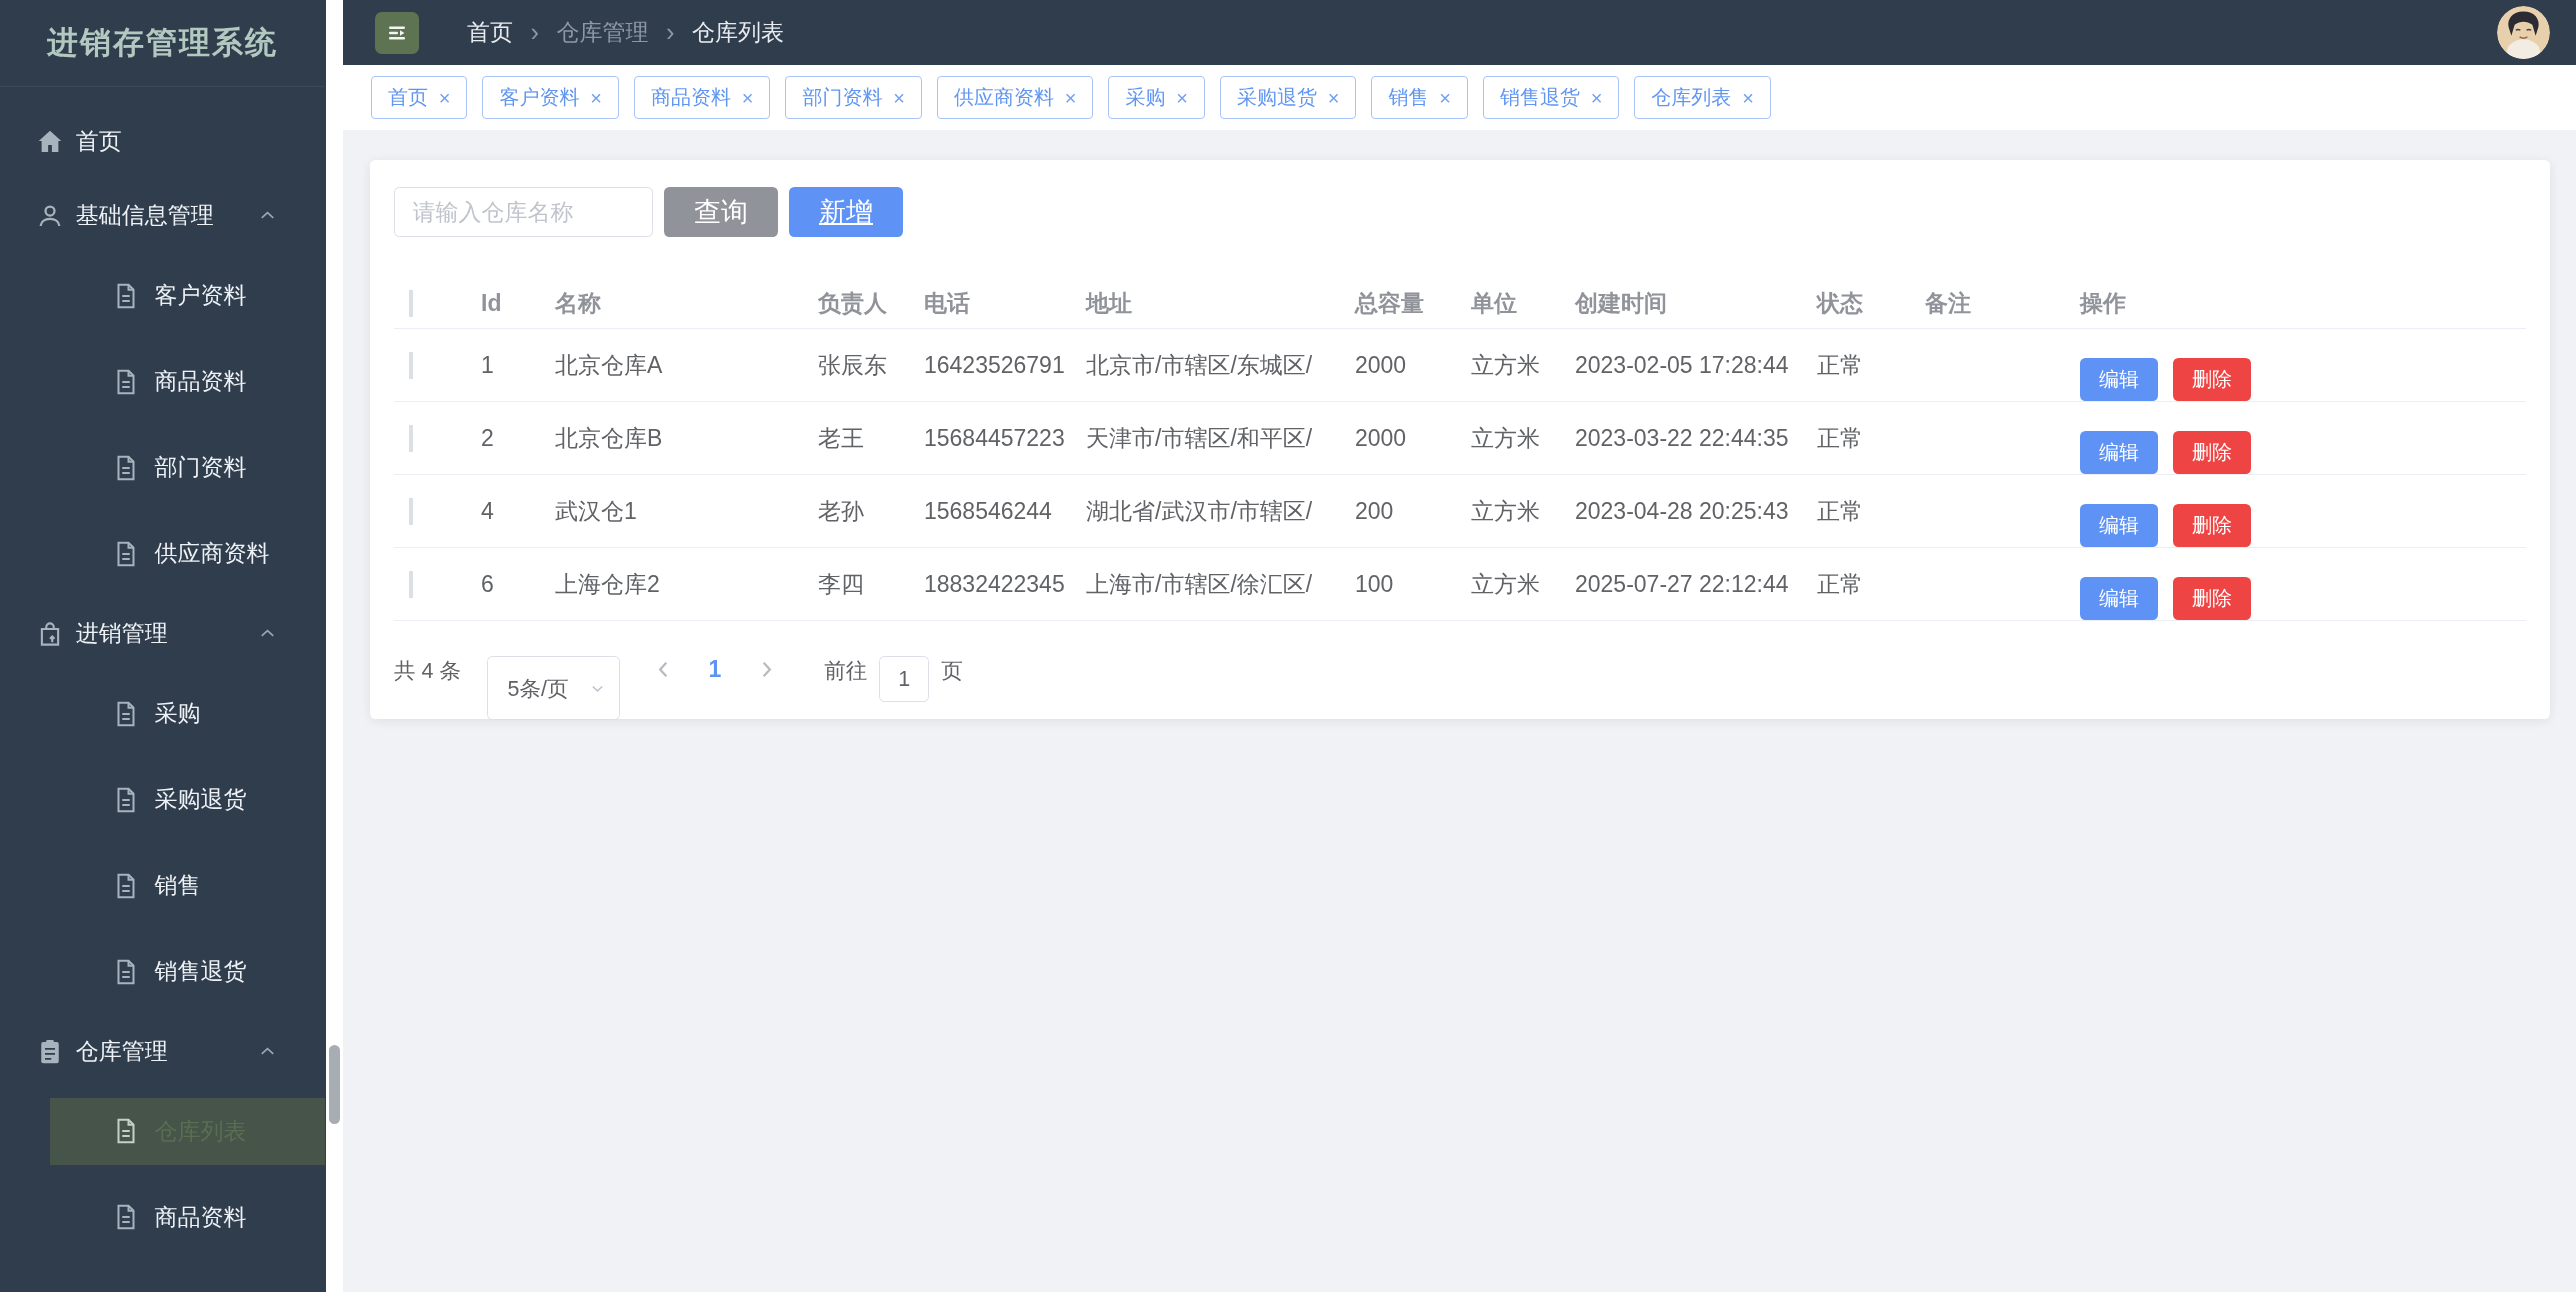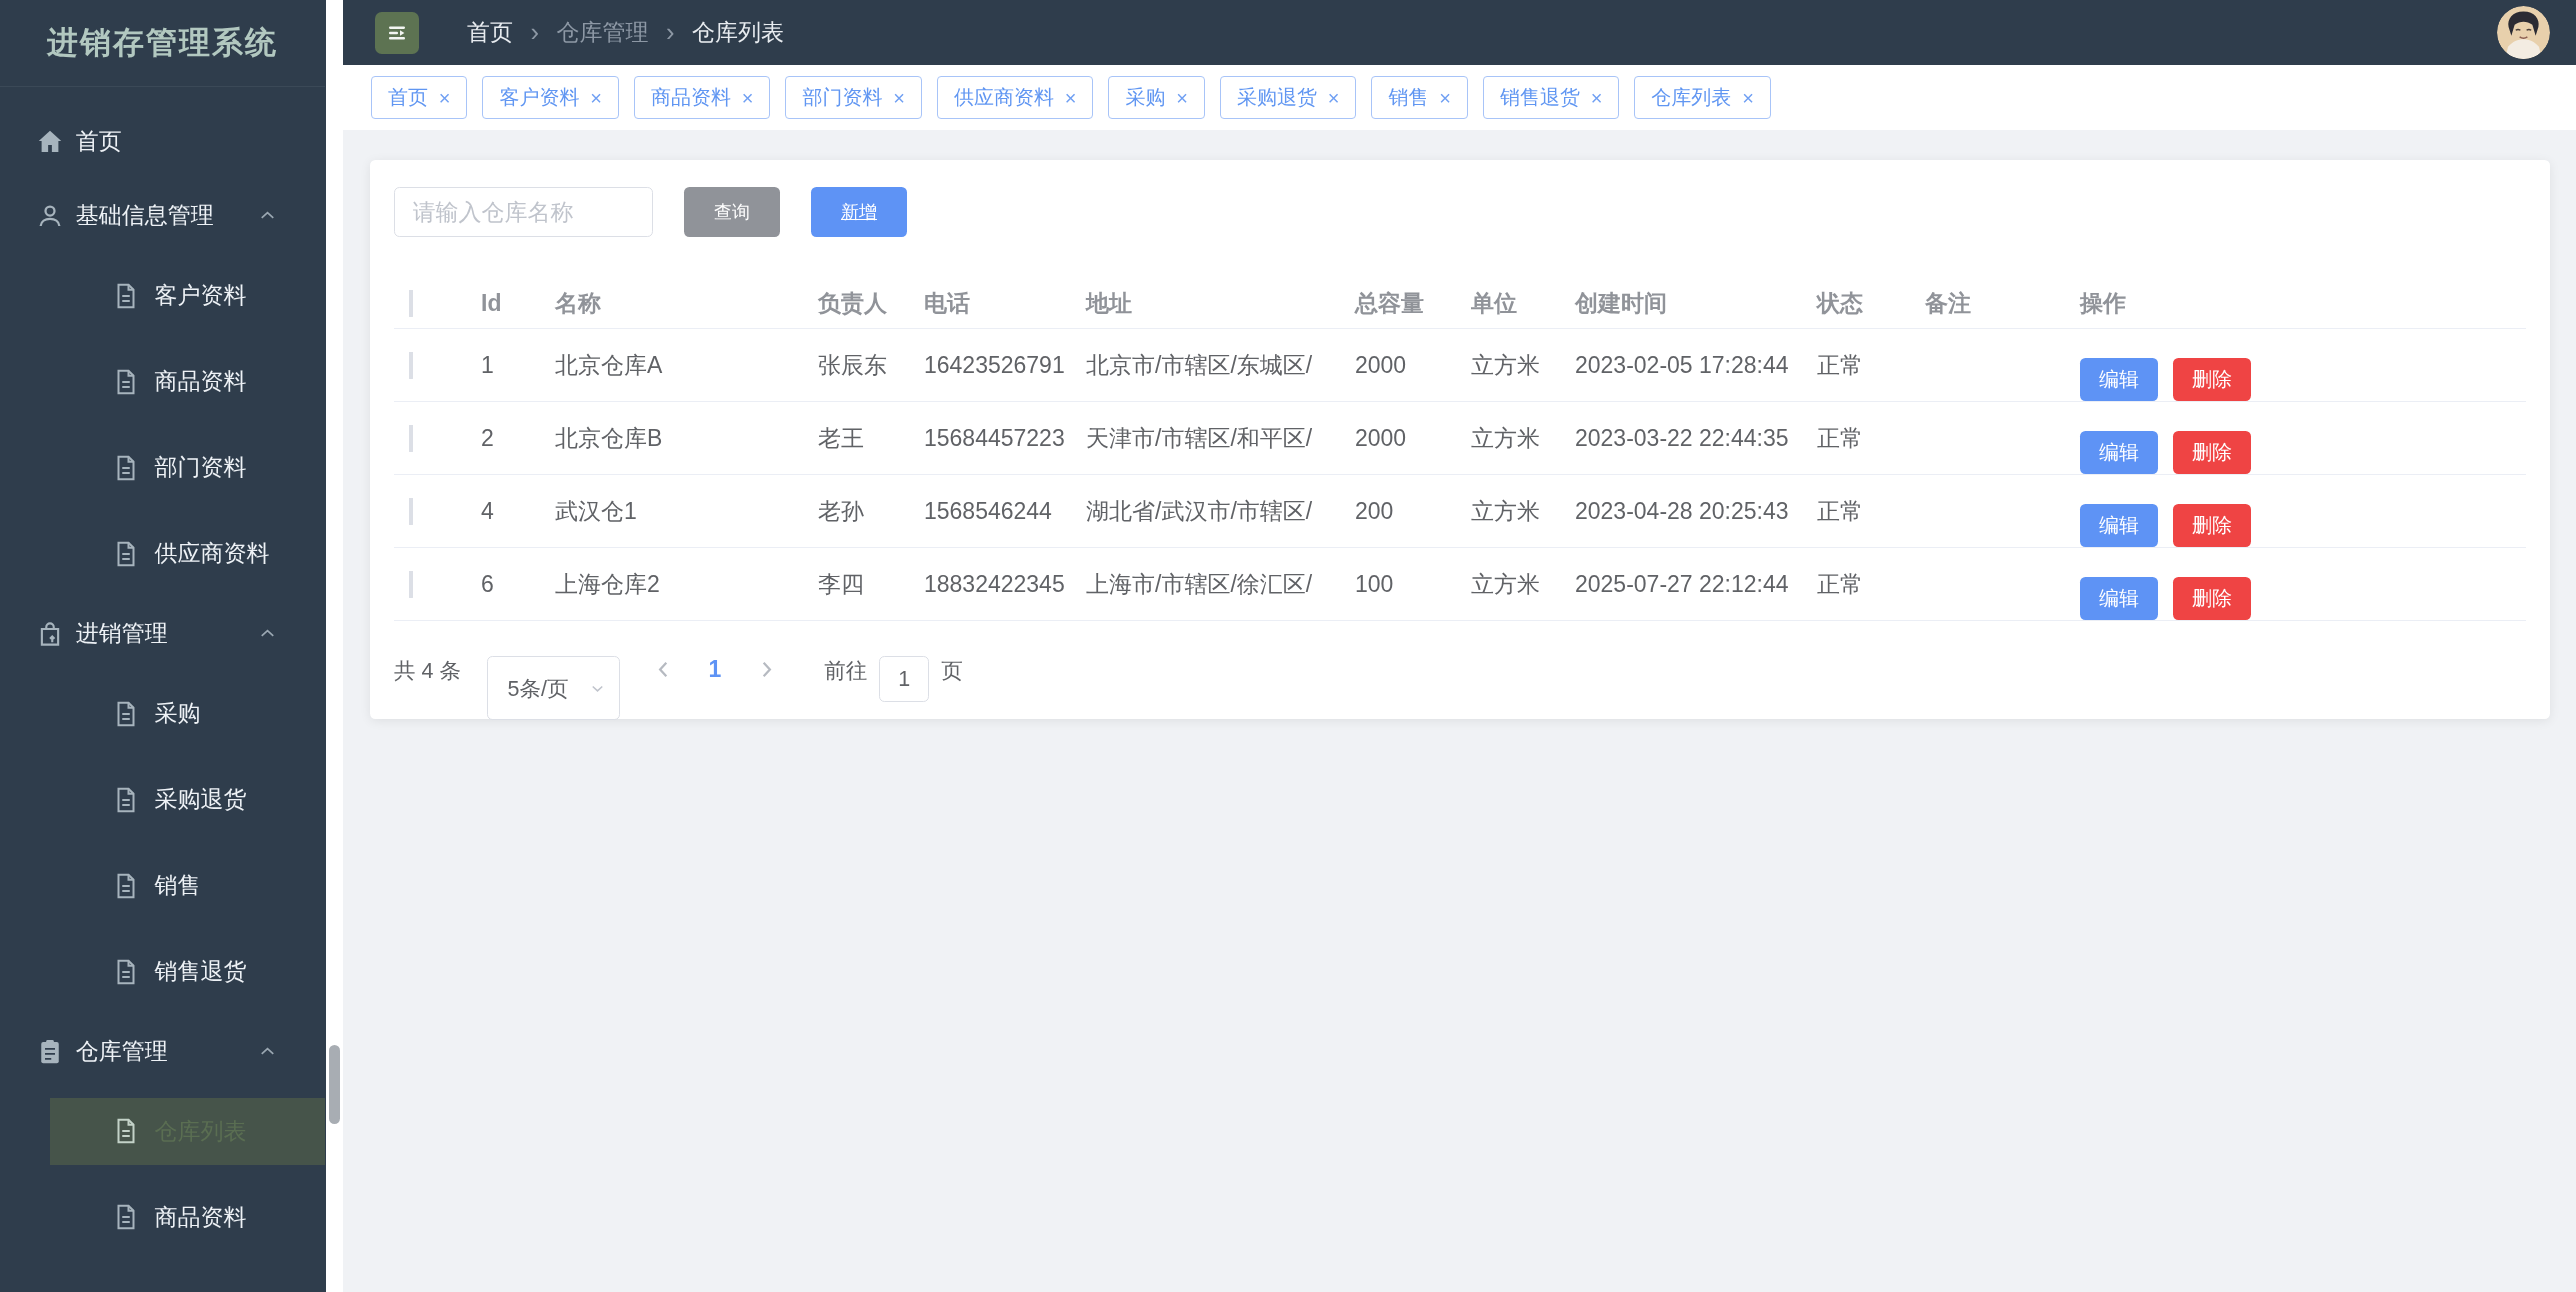--- a/index.html
+++ b/index.html
@@ -50,25 +50,25 @@
     padding:0 28px; gap:15px; }
   .tab { display:flex; align-items:center; height:43px; padding:0 16px; border:1.3px solid #a8c4f8;
     border-radius:4px; color:#6096f2; font-size:20px; background:#fff; cursor:pointer; white-space:nowrap; }
   .tab .tab-close { margin-left:10.8px; font-size:20px; line-height:1; color:#6f9ff3; }
 
   .content { flex:1; padding:30px 25.6px 0 27px; background:#f0f2f5; min-height:0; }
   .card { background:#ffffff; border-radius:5.4px; height:559px; padding:27px 24px 0 24px;
     box-shadow:0 2px 10.8px rgba(0,0,0,0.08); }
 
   
-  .toolbar { display:flex; align-items:center; gap:31px; }
+  .toolbar { display:flex; align-items:center; gap:11px; }
   .search-input { width:259px; height:50px; border:1.3px solid #dcdfe6; border-radius:5.4px;
     font-size:23px; color:#606266; padding:0 17.5px; outline:none; font-family:inherit; }
   .search-input::placeholder { color:#c0c4cc; }
-  .btn { height:50px; padding:0 30px; border:none; border-radius:5.4px; color:#fff; font-size:18px;
+  .btn { height:50px; padding:0 30px; border:none; border-radius:5.4px; color:#fff; font-size:27px;
     font-family:inherit; cursor:pointer; }
   .btn-query { background:#909399; }
   .btn-add { background:#5e93f5;text-decoration:underline; }
 
   
   .table { margin-top:42px; }
   .trow { display:grid;
     grid-template-columns:71px 74px 263px 106px 162px 269px 116px 104px 242px 108px 155px minmax(0,1fr);
     align-items:center; border-bottom:1.3px solid #ebeef5; }
   .trow.thead { height:50px; }

